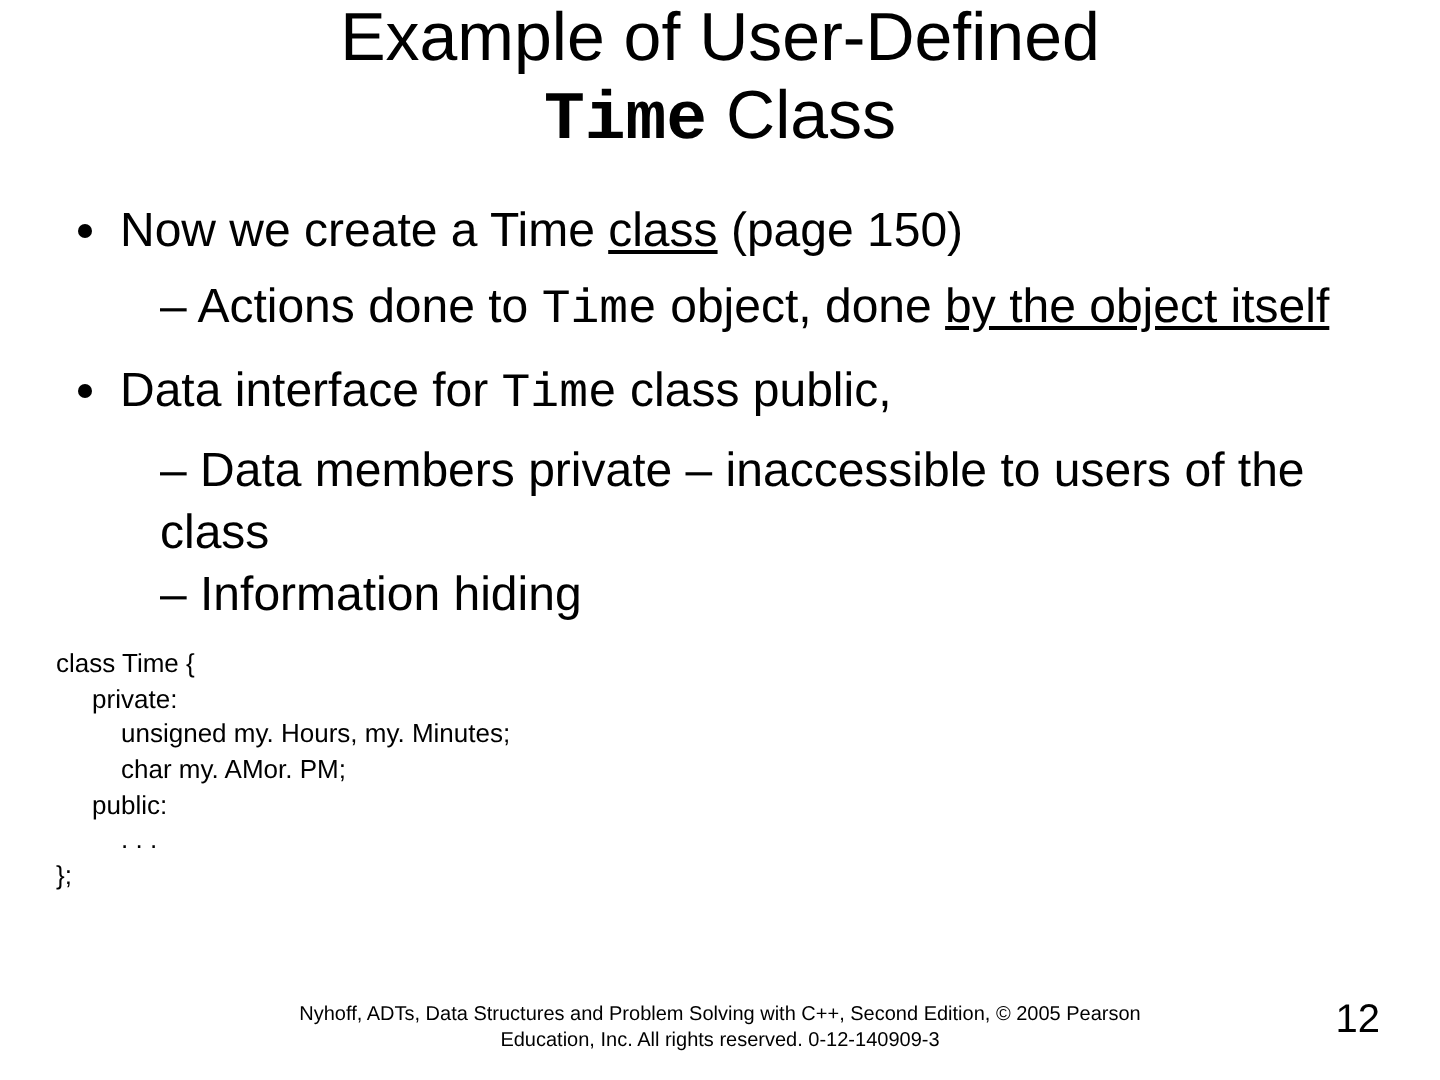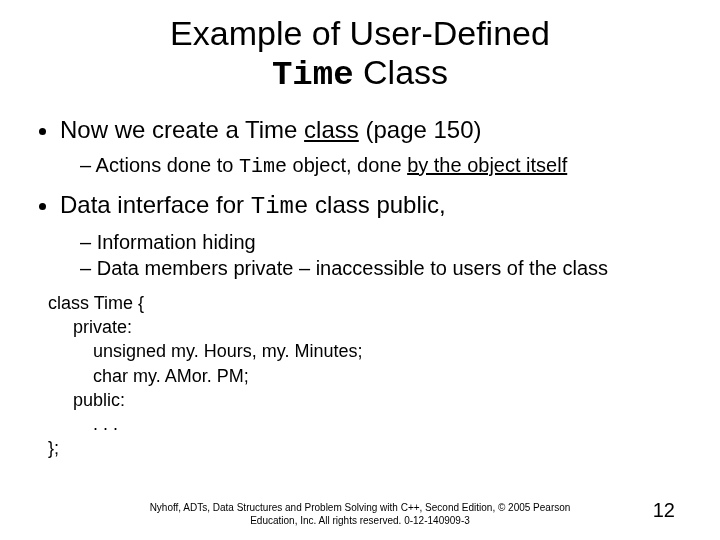--- a/index.html
+++ b/index.html
@@ -8,68 +8,67 @@
     background:#fff;
     font-family:Arial,Helvetica,sans-serif;
     color:#000;
     position:relative;
     overflow:hidden;
   }
   .title{
     text-align:center;
     font-size:34px;
     line-height:1.15;
-    padding-top:14px;
     font-weight:400;
   }
   .title .word-time{
     font-family:"Courier New",Courier,monospace;
     font-weight:bold;
   }
   ul.top{
     list-style:disc;
     margin:20px 0 0 16px;
     padding:0 12px 0 44px;
     font-size:24px;
     line-height:1.28;
   }
   ul.top>li{margin-bottom:6px}
   ul.sub{
     list-style:none;
     margin:6px 0 10px 0;
     padding:0 0 0 20px;
-    font-size:20px;
+    font-size:24px;
     line-height:1.3;
   }
   ul.sub>li::before{
     content:"– ";
   }
   .uline{text-decoration:underline}
   .mono{
     font-family:"Courier New",Courier,monospace;
   }
   .code{
     font-family:Arial,Helvetica,sans-serif;
-    font-size:18px;
+    font-size:13px;
     line-height:1.35;
-    margin:10px 0 0 48px;
+    margin:10px 0 0 28px;
     white-space:pre;
   }
   .footer{
     position:absolute;
     bottom:13px;
     left:0;
     width:100%;
     text-align:center;
     font-size:10px;
     line-height:1.25;
   }
   .pagenum{
     position:absolute;
-    right:45px;
+    right:30px;
     bottom:18px;
     font-size:20px;
   }
 </style>
 </head>
 <body>
 
 <div class="title">
   <span>Example of User-Defined</span><br>
   <span class="word-time">Time</span><span> Class</span>
@@ -78,22 +77,22 @@
 <ul class="top">
   <li>
     <span>Now we create a Time </span><span class="uline">class</span><span> (page 150)</span>
     <ul class="sub">
       <li><span>Actions done to </span><span class="mono">Time</span><span> object, done </span><span class="uline">by the object itself</span></li>
     </ul>
   </li>
   <li>
     <span>Data interface for </span><span class="mono">Time</span><span> class public, </span><br>
     <ul class="sub">
+      <li>Data members private – inaccessible to users of the class</li>
       <li>Information hiding</li>
-      <li>Data members private – inaccessible to users of the class</li>
     </ul>
   </li>
 </ul>
 
 <div class="code">class Time {
      private:
          unsigned my. Hours, my. Minutes;
          char my. AMor. PM;
      public:
          . . .

